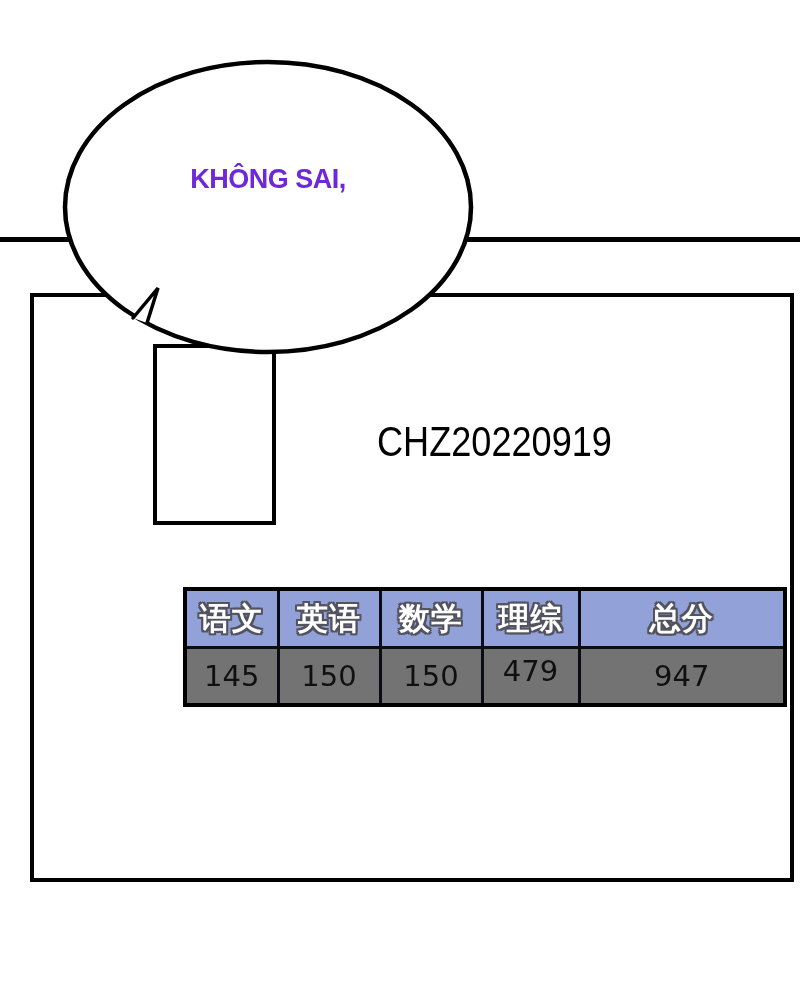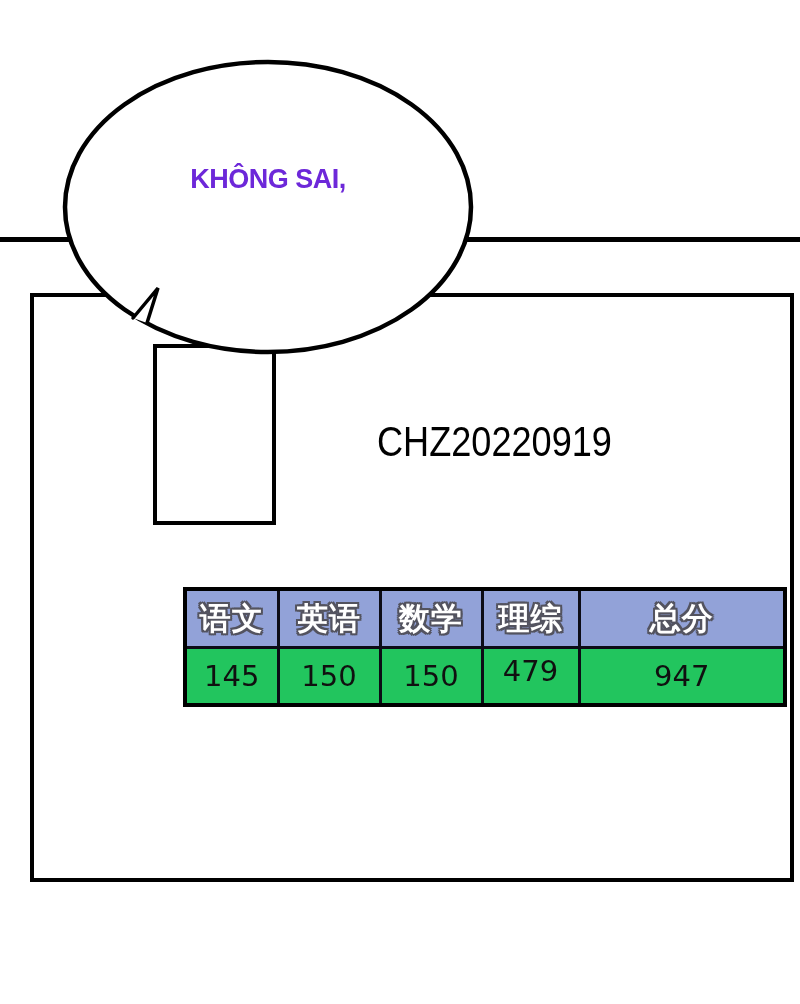--- a/index.html
+++ b/index.html
@@ -110,21 +110,21 @@
     font-weight: bold;
     letter-spacing: 1px;
     text-shadow:
       -2px -2px 0 #53535f, 2px -2px 0 #53535f,
       -2px 2px 0 #53535f, 2px 2px 0 #53535f,
       -2px 0 0 #53535f, 2px 0 0 #53535f,
       0 -2px 0 #53535f, 0 2px 0 #53535f;
   }
   table.scores td {
     height: 49px;
-    background: #22c55e;
+    background: #737373;
     color: #101010;
     font-size: 29px;
     vertical-align: middle;
   }
   table.scores td.raised {
     vertical-align: top;
     padding-top: 5px;
   }
 
   

